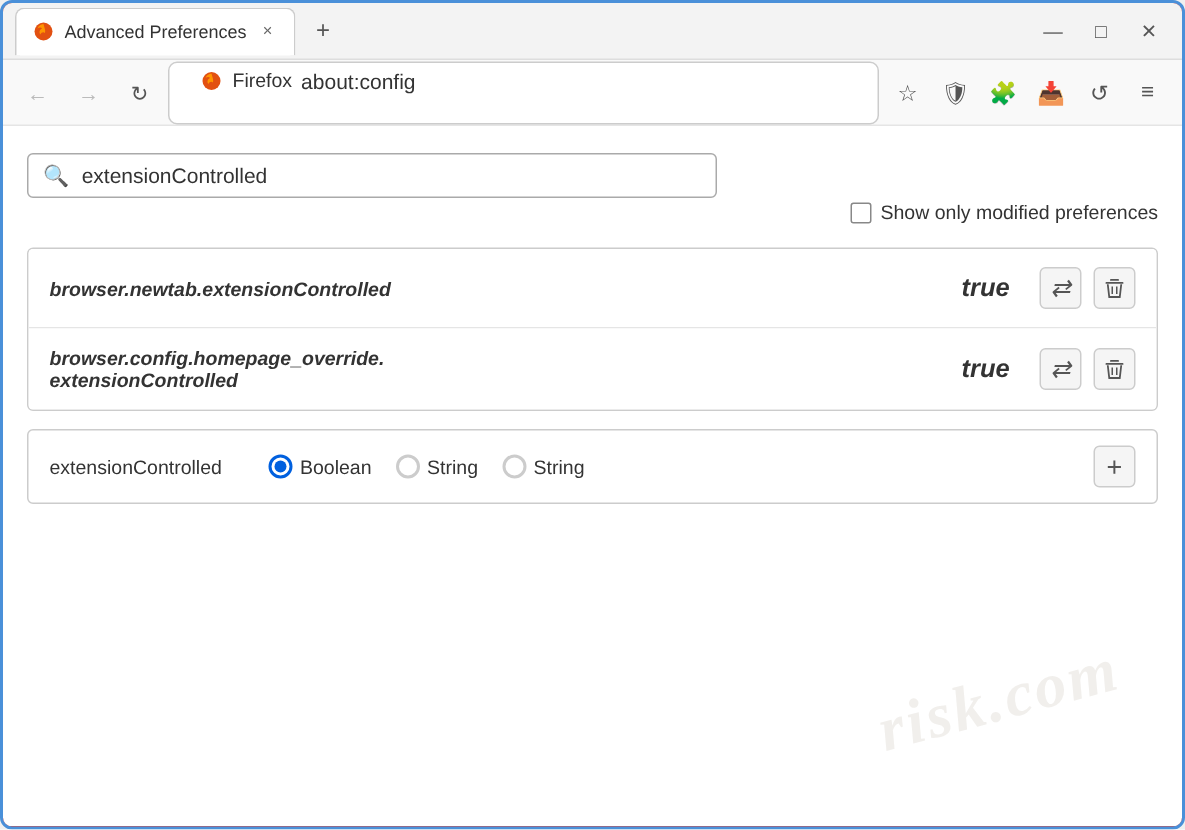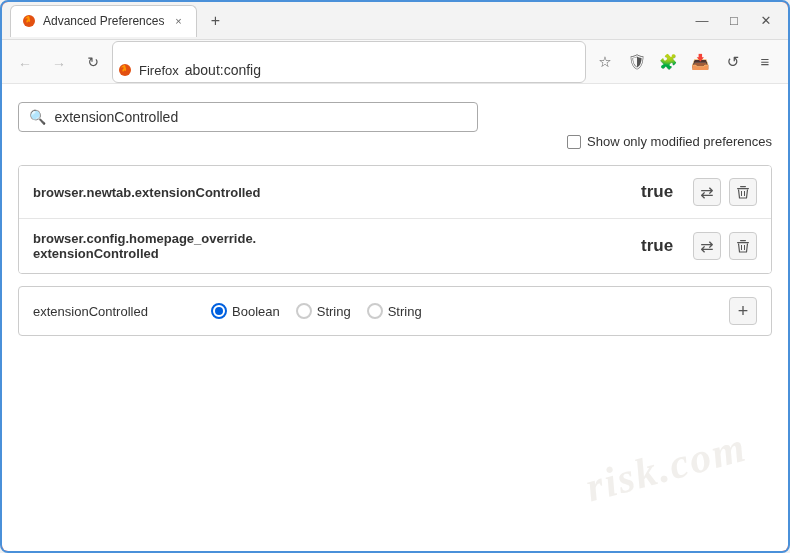--- a/index.html
+++ b/index.html
@@ -119,25 +119,25 @@
       border-radius: 50%;
       cursor: pointer;
       font-size: 14px;
       color: #555;
     }
     .nav-btn.disabled { color: #bbb; cursor: default; }
 
     .address-bar {
       flex: 1;
       display: flex;
-      align-items: flex-end;
+      align-items: flex-start;
       background: #fff;
       border: 1px solid #ccc;
       border-radius: 6px;
-      padding: 4px 4px;
+      padding: 4px 20px;
       height: 42px;
       gap: 6px;
     }
 
     .firefox-logo {
       width: 16px;
       height: 16px;
       flex-shrink: 0;
     }
 
@@ -233,20 +233,21 @@
       cursor: pointer;
       flex-shrink: 0;
     }
 
     
     .results-table {
       border: 1px solid #ccc;
       border-radius: 4px;
       overflow: hidden;
       margin-bottom: 12px;
+      font-style: italic;
     }
 
     .pref-row {
       display: flex;
       align-items: center;
       padding: 12px 14px;
       border-bottom: 1px solid #e5e5e5;
       gap: 12px;
       background: #fff;
     }
@@ -305,21 +306,20 @@
       font-size: 13px;
       color: #333;
       min-width: 130px;
     }
 
     .radio-group {
       display: flex;
       align-items: center;
       gap: 16px;
       flex: 1;
-      margin-left: 32px;
     }
 
     .radio-option {
       display: flex;
       align-items: center;
       gap: 5px;
       font-size: 13px;
       color: #333;
       cursor: pointer;
     }

